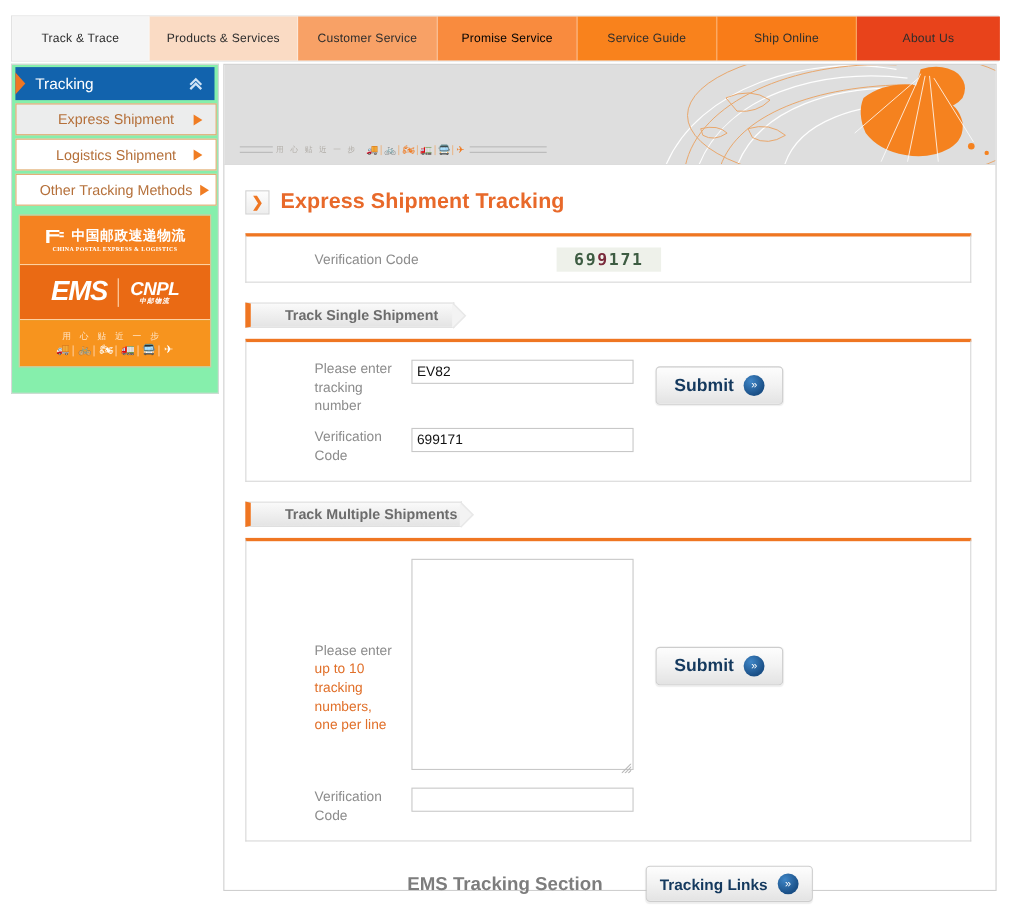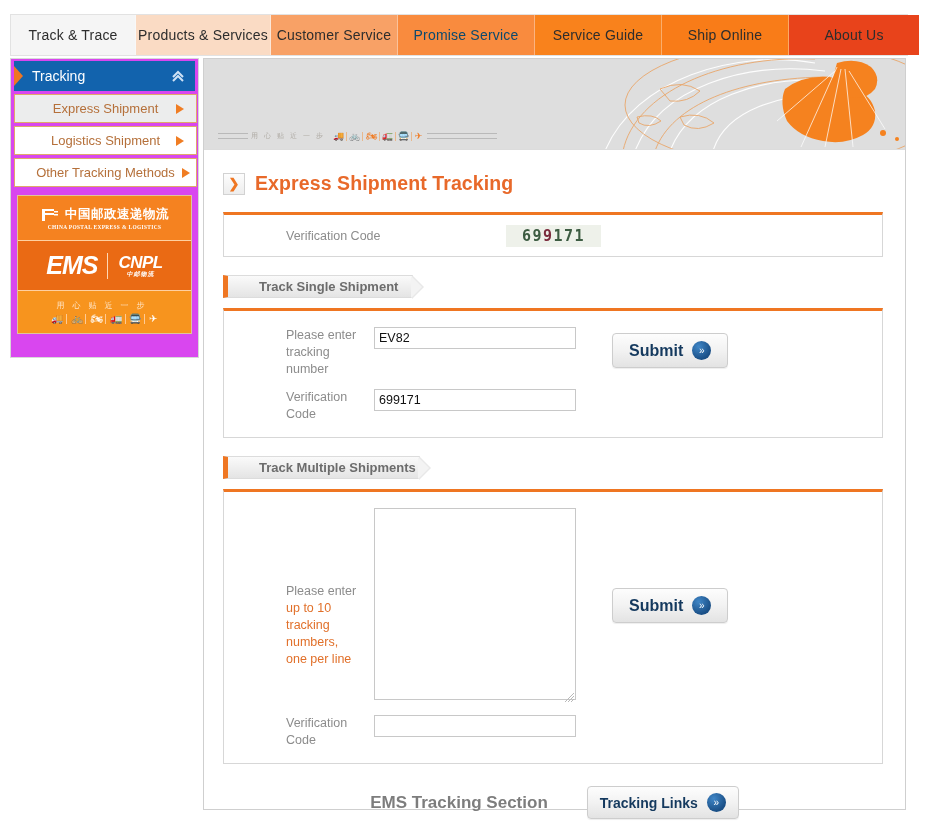--- a/index.html
+++ b/index.html
@@ -16,34 +16,34 @@
   .topnav {
     position: absolute; left: 10px; top: 14px;
     width: 898px; height: 42px;
     display: flex;
     border: 1px solid #e2e2e2;
   }
   .tab {
     flex: 0 0 auto;
     height: 40px;
     display: flex; align-items: center; justify-content: center;
-    font-size: 14px;
+    font-size: 11px;
     color: #262626;
     letter-spacing: 0.2px;
     border-right: 1px solid rgba(255,255,255,0.35);
     cursor: pointer;
     white-space: nowrap;
   }
   .tab:last-child { border-right: none; }
 
   
   .sidebar {
     position: absolute; left: 10px; top: 58px;
     width: 189px; height: 300px;
-    background: #d946ef;
+    background: #86efac;
     border: 1px solid #d8d8d8;
     padding: 0;
   }
   .side-head {
     position: relative;
     margin: 2px 3px 0 3px;
     height: 30px;
     background: #1263ad;
     display: flex; align-items: center;
     padding-left: 18px;
@@ -238,21 +238,21 @@
     border:1px solid #c8c8c8; background:#fff;
     resize: none;
     font-family:"Liberation Sans", sans-serif; font-size:12.5px;
     position: relative;
   }
   .ta-wrap { position: relative; }
   .ta-grip {
     position:absolute; right:2px; bottom:2px; width:9px; height:9px;
     pointer-events:none;
   }
-  .submit-cell { margin-left: 36px; text-align: right; }
+  .submit-cell { margin-left: 20px; text-align: right; }
   .btn {
     display:inline-flex; align-items:center; justify-content:center; gap:9px;
     background: linear-gradient(#fdfdfd 0%, #f2f2f2 50%, #e3e3e3 100%);
     border:1px solid #cdcdcd; border-radius:4px;
     padding: 7px 16px;
     cursor:pointer;
     box-shadow: 0 1px 1px rgba(0,0,0,0.07);
   }
   .btn-label { color:#14395e; font-size:16px; font-weight:bold; }
   .badge {
@@ -272,21 +272,21 @@
 </style>
 </head>
 <body>
 
 <div class="page">
 
   <div class="topnav" id="topnav">
       <div class="tab" style="background: rgb(245, 245, 245); color: rgb(45, 45, 45); width: 125px;">Track &amp; Trace</div>
       <div class="tab" style="background: rgb(250, 219, 196); color: rgb(45, 45, 45); width: 135px;">Products &amp; Services</div>
       <div class="tab" style="background: rgb(248, 161, 102); color: rgb(45, 45, 45); width: 127px;">Customer Service</div>
-      <div class="tab" style="background: rgb(249, 139, 62); color: #0c4a6e; width: 137px;">Promise Service</div>
+      <div class="tab" style="background: rgb(249, 139, 62); color: #000000; width: 127px;">Promise Service</div>
       <div class="tab" style="background: rgb(249, 130, 28); color: rgb(45, 45, 45); width: 127px;">Service Guide</div>
       <div class="tab" style="background: rgb(249, 124, 24); color: rgb(45, 45, 45); width: 127px;">Ship Online</div>
       <div class="tab" style="background: rgb(232, 67, 27); color: rgb(45, 45, 45); width: 130px;">About Us</div>
     </div>
 
   <div class="sidebar">
 
     <div class="side-head">
       <div class="side-head-marker"></div>
       <span class="side-head-label">Tracking</span>

